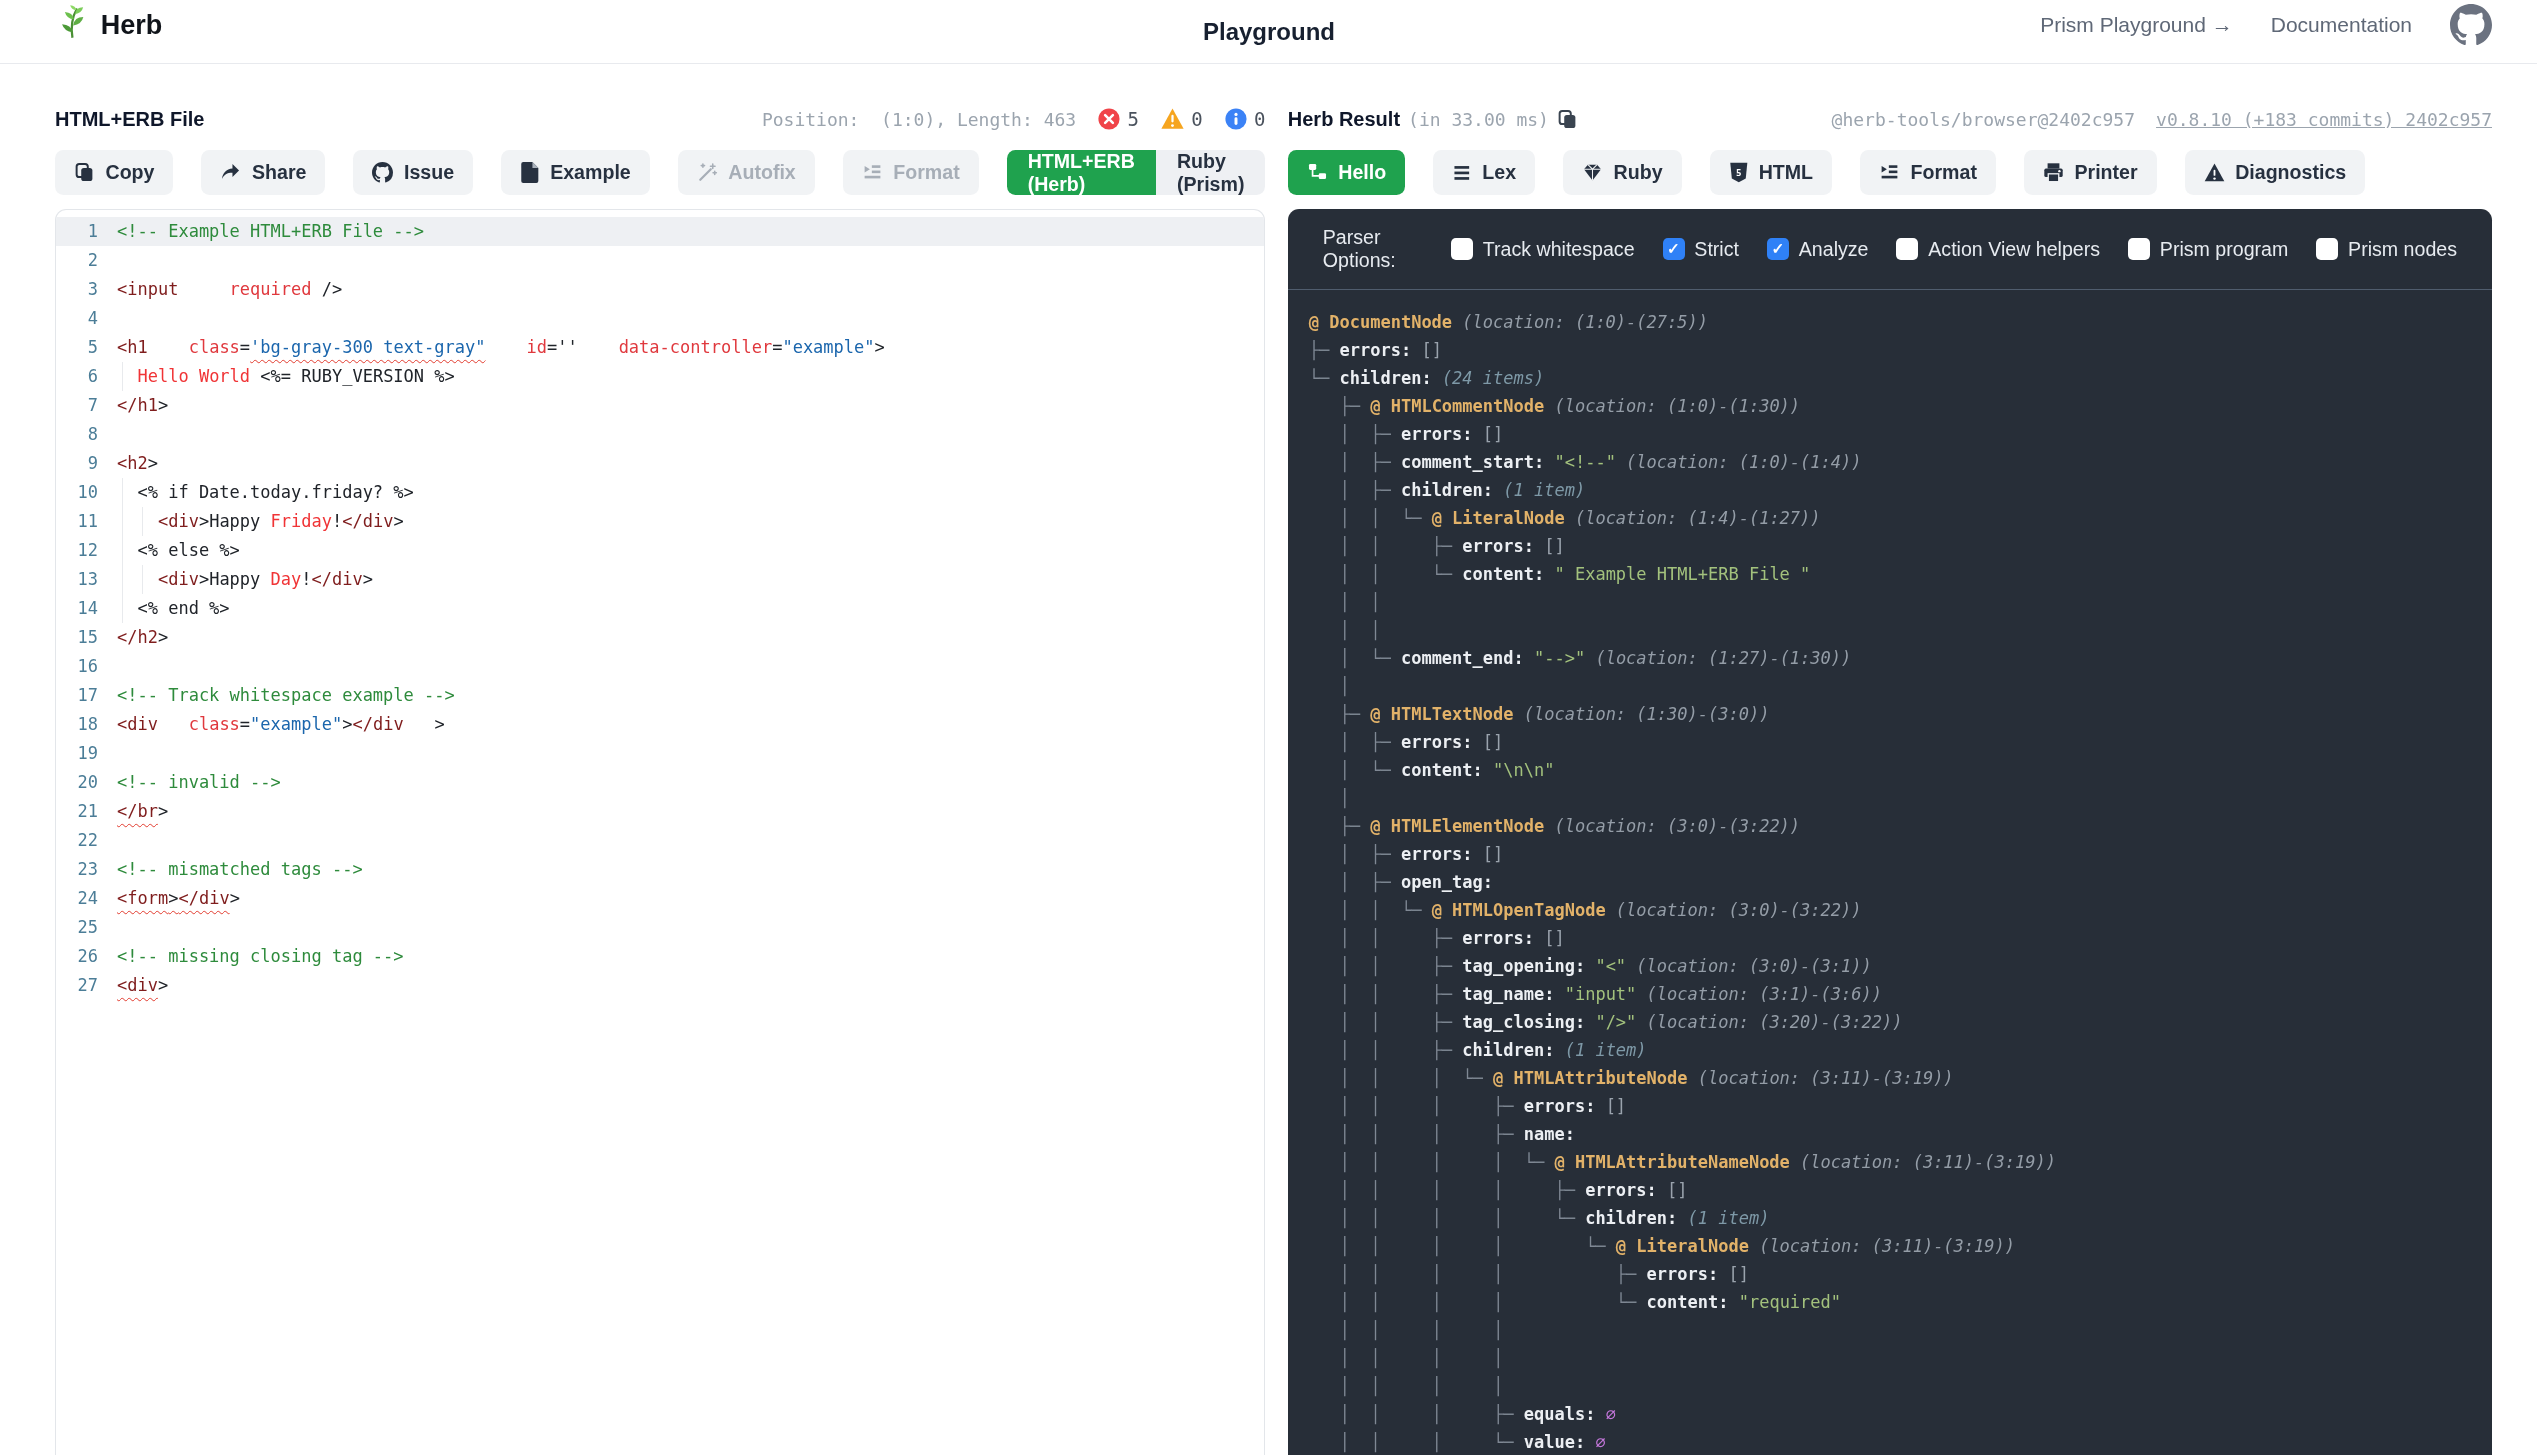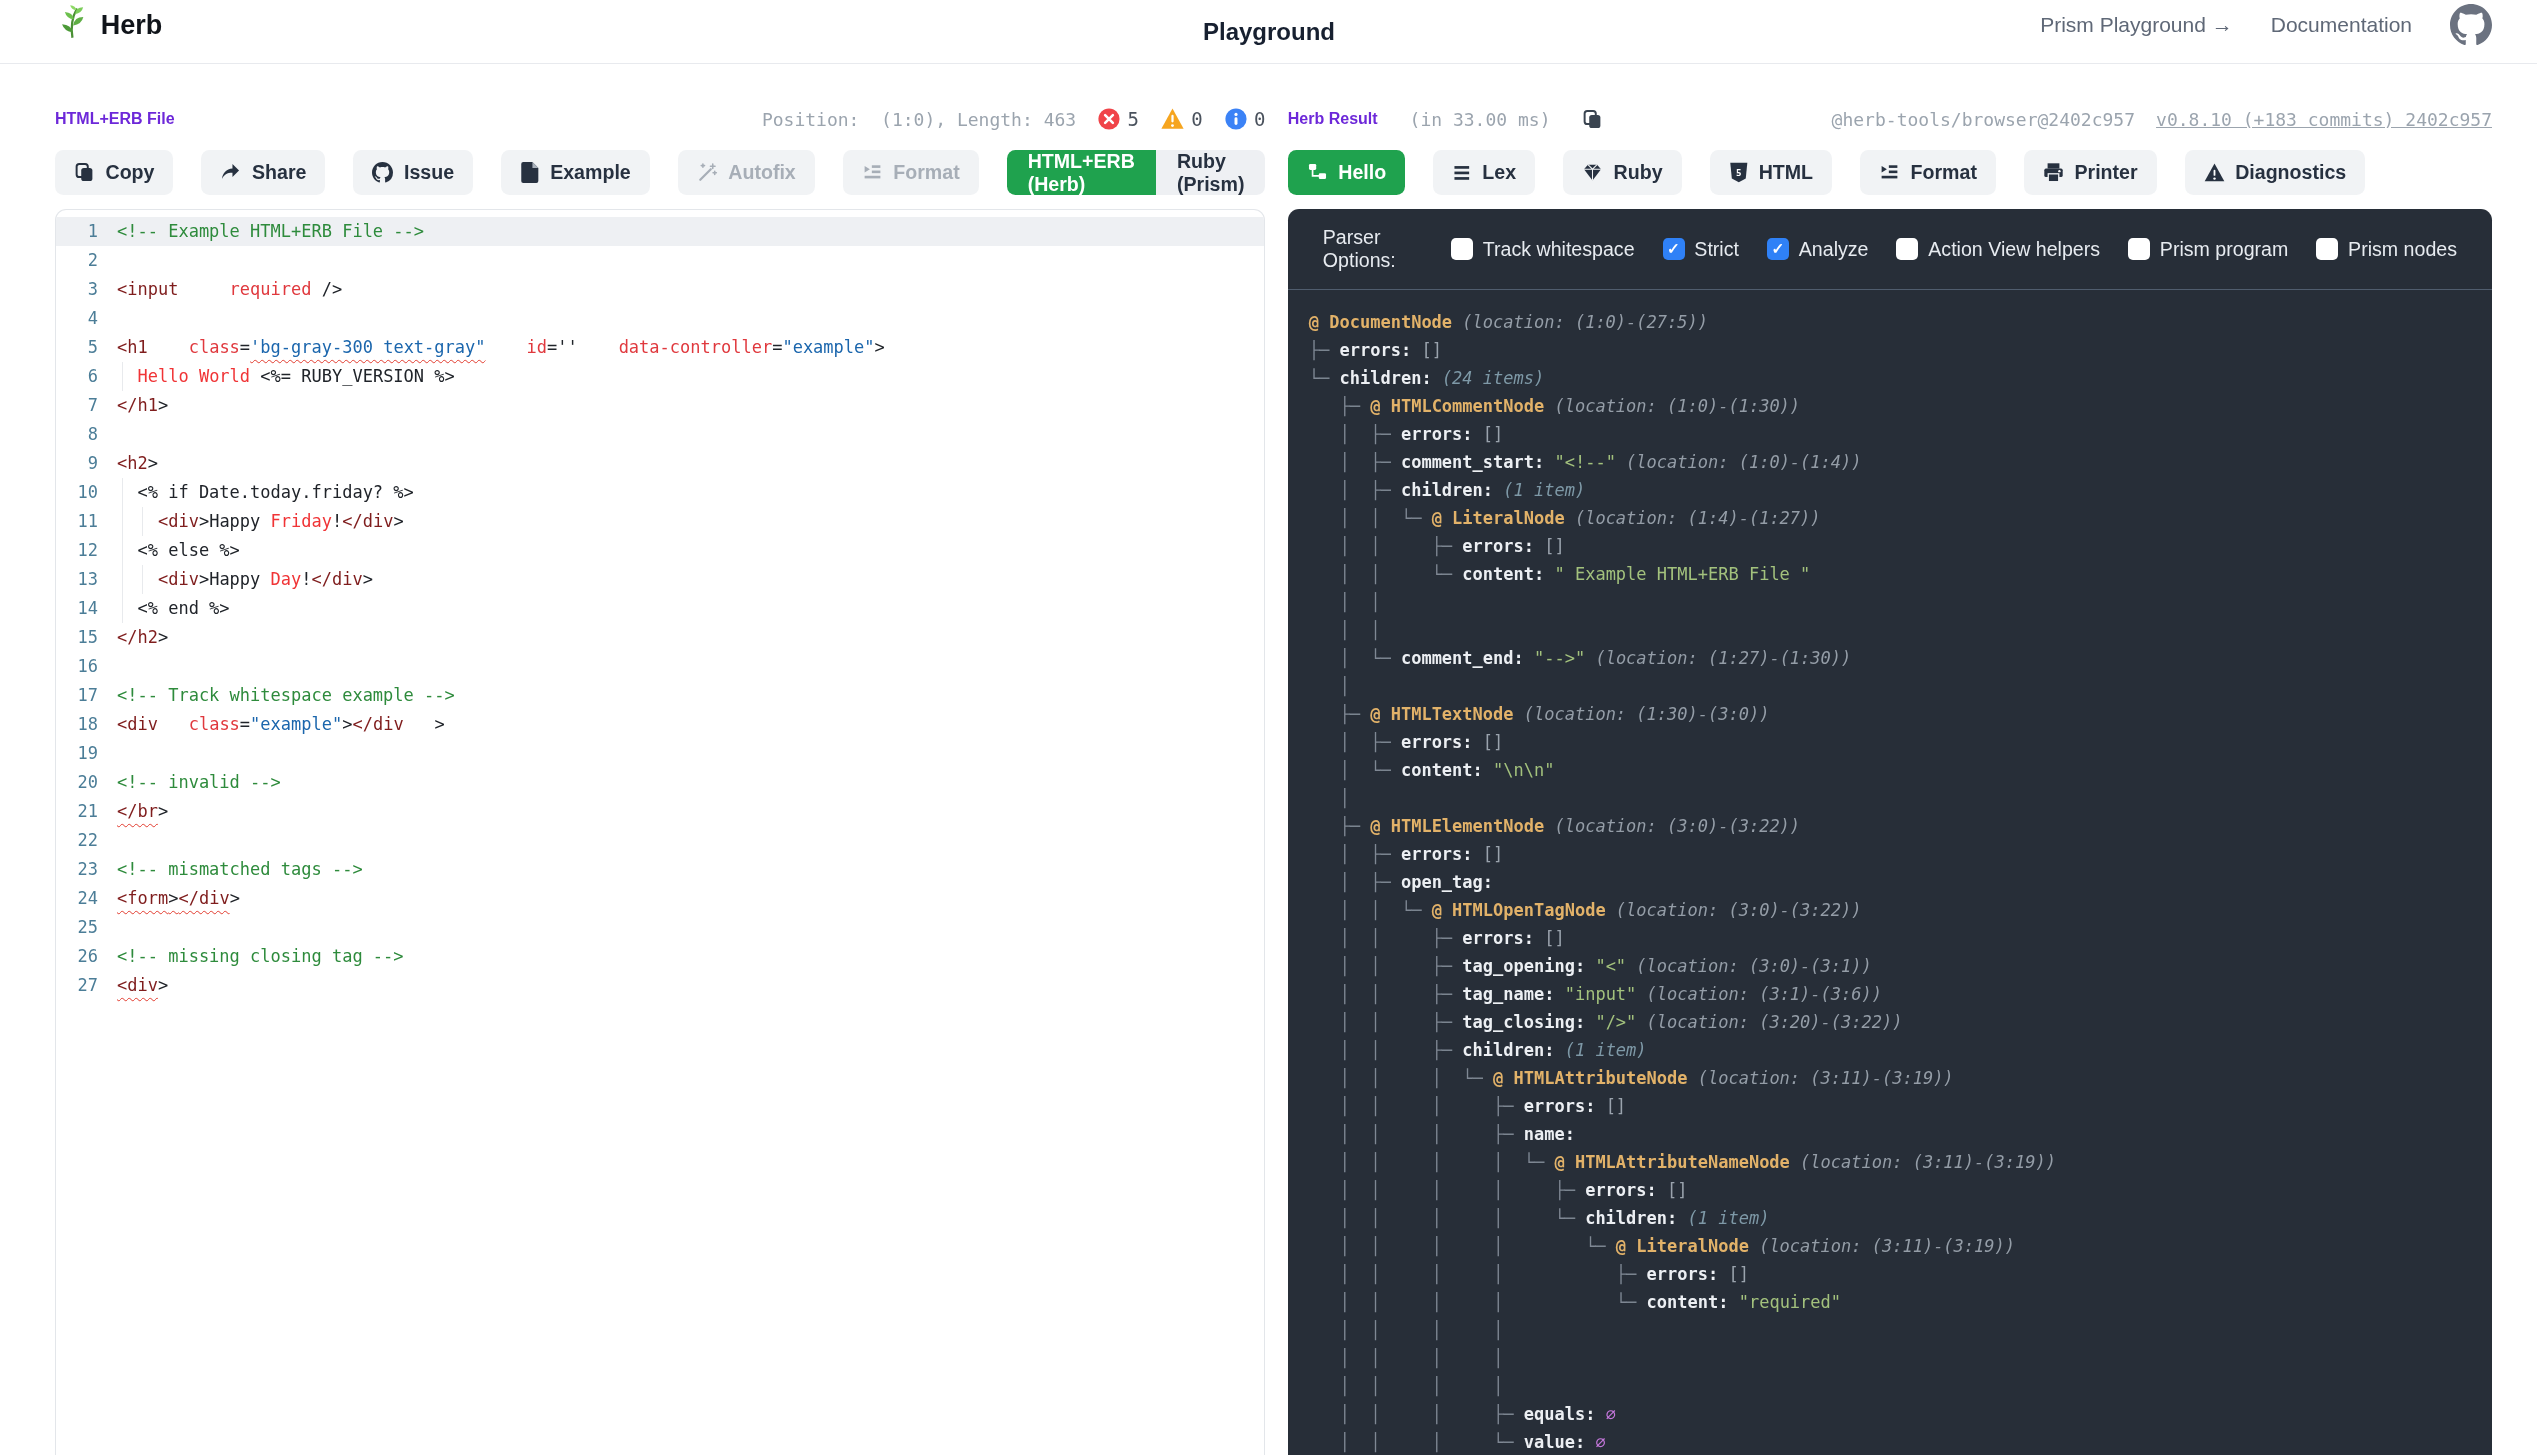--- a/index.html
+++ b/index.html
@@ -16,22 +16,22 @@
     font-size:21px; color:#5f6877; }
   .header-link { cursor:pointer;text-align:right; }
   .gh-icon svg { display:block; }
 
   
   main { padding:39px 46px 0 55px; display:grid; grid-template-columns:1fr 1fr;
     column-gap:22.4px; height:calc(100% - 64px); }
   .col { display:flex; flex-direction:column; min-height:0; }
 
   .panel-head { display:flex; align-items:center; justify-content:space-between; height:32px; }
-  .panel-title { font-size:16px; font-weight:700; color:#6d28d9; }
-  .head-left { display:flex; align-items:center; gap:32px; }
+  .panel-title { font-size:20px; font-weight:700; color:#0f172a; }
+  .head-left { display:flex; align-items:center; gap:8px; }
   .meta { display:flex; align-items:center; gap:21px; }
   .dim { font-family:"DejaVu Sans Mono", monospace; font-size:18px; color:#9ba4ae; white-space:pre; }
   .badge { display:flex; align-items:center; gap:6.3px;
     font-family:"DejaVu Sans Mono", monospace; font-size:19px; color:#4a525d; }
   .vlink { text-decoration:underline; cursor:pointer; }
 
   
   .toolbar { display:flex; align-items:center; gap:28px; margin-top:15.4px; }
   .btn { display:inline-flex; align-items:center; gap:10.5px; height:45px; padding:0 19px;
     background:#f1f3f5; border:none; border-radius:8.4px; font-size:19.6px; font-weight:600;

